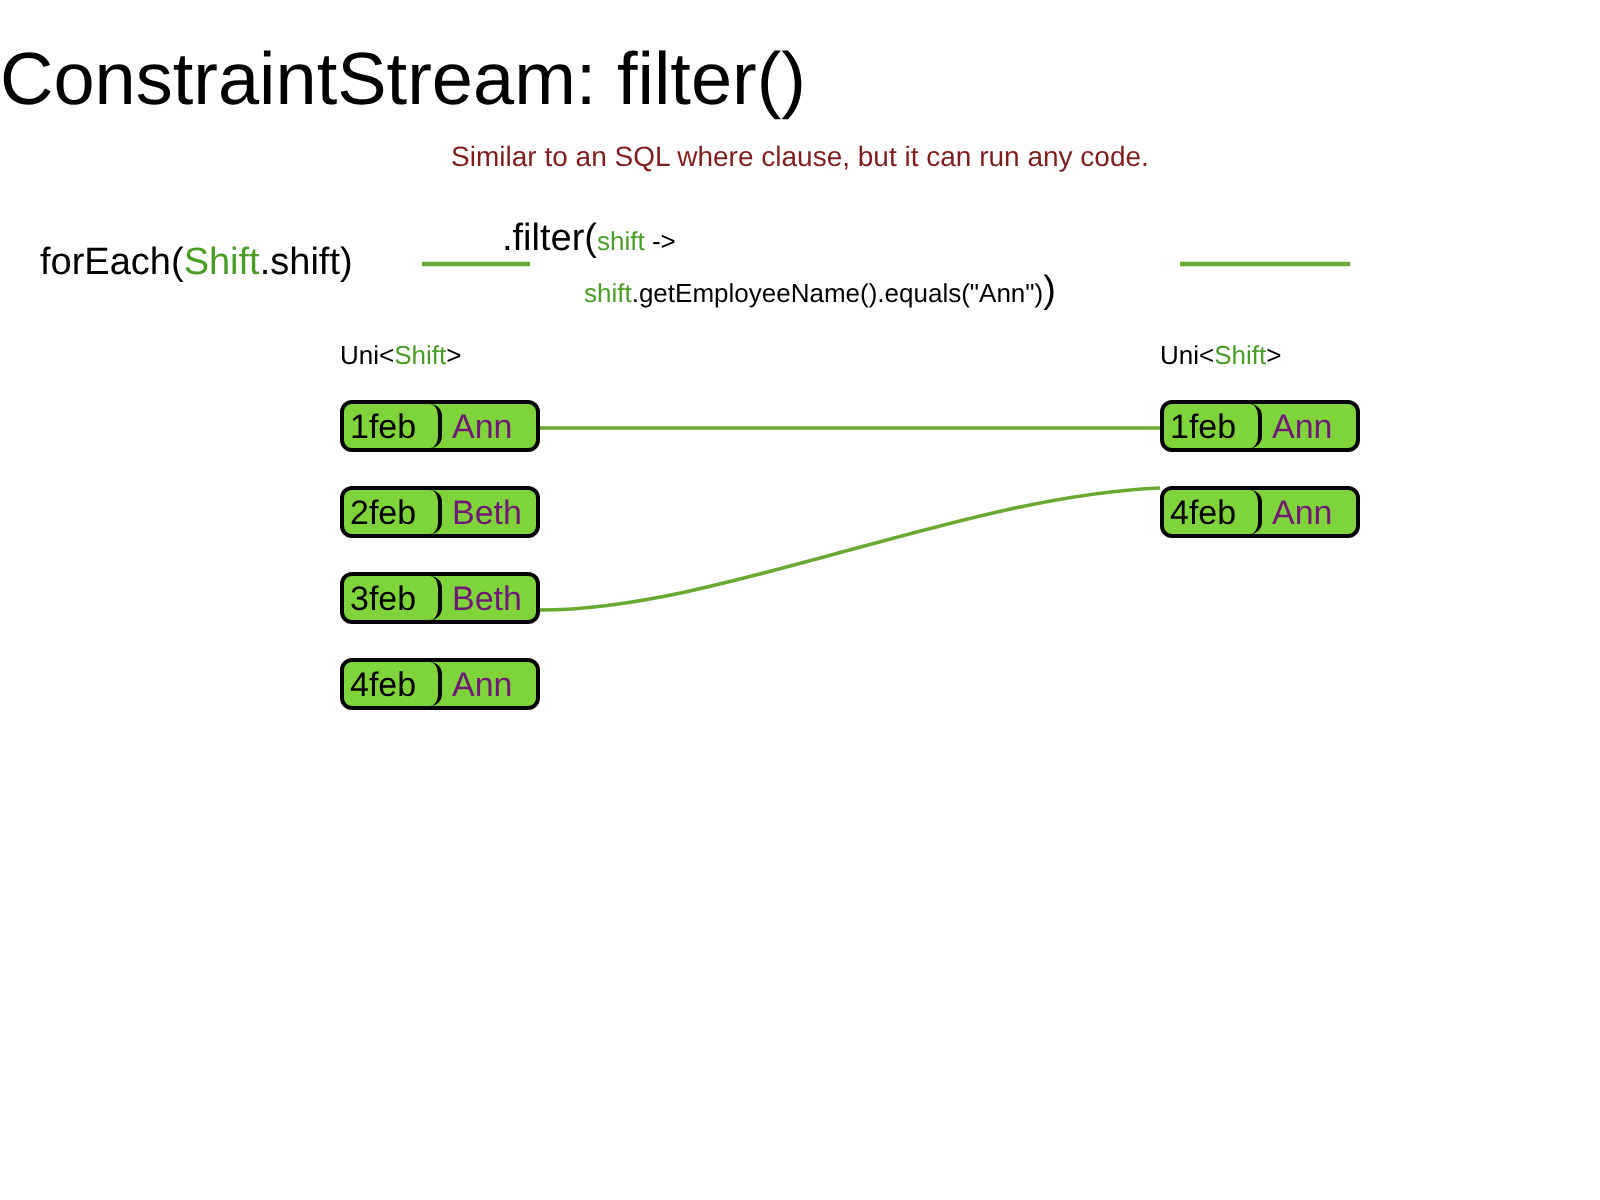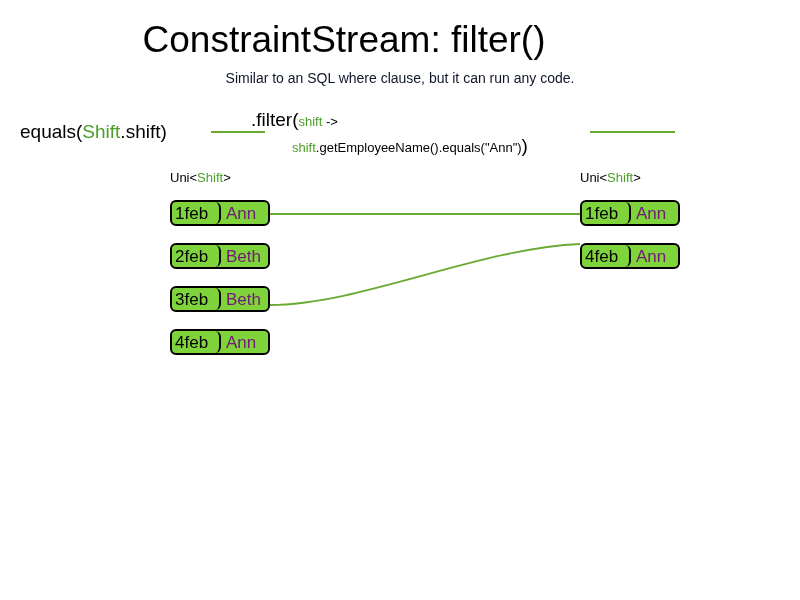--- a/index.html
+++ b/index.html
@@ -28,36 +28,36 @@
     height: 600px;
     pointer-events: none;
   }
 
   
   .title {
     position: absolute;
     left: 0;
     top: 18px;
     width: 688px;
-    text-align: center;
+    text-align: left;
     font-size: 37px;
     line-height: 44px;
     letter-spacing: 0px;
     color: #000000;
     white-space: nowrap;
   }
   .subtitle {
     position: absolute;
     left: 0;
     top: 69px;
     width: 800px;
     text-align: center;
     font-size: 14px;
     line-height: 18px;
-    color: #0f172a;
+    color: #7f1d1d;
     white-space: nowrap;
   }
 
   
   .code-foreach {
     position: absolute;
     left: 20px;
     top: 120px;
     font-size: 19px;
     line-height: 24px;
@@ -148,21 +148,21 @@
   <svg id="svg-links" viewBox="0 0 800 600" width="800" height="600">
     <line x1="211" y1="132" x2="265" y2="132" stroke="#6aaa32" stroke-width="2.2"></line>
     <line x1="590" y1="132" x2="675" y2="132" stroke="#6aaa32" stroke-width="2.2"></line>
     <line x1="270" y1="214" x2="580" y2="214" stroke="#6aaa32" stroke-width="1.8"></line>
     <path d="M 270 305 C 360 305, 480 248, 580 244" fill="none" stroke="#6aaa32" stroke-width="1.8"></path>
   </svg>
 
   <div class="title">ConstraintStream: filter()</div>
   <div class="subtitle">Similar to an SQL where clause, but it can run any code.</div>
 
-  <div class="code-foreach"><span>equals(</span><span class="kw-green">Shift</span><span>.shift)</span></div>
+  <div class="code-foreach"><span>forEach(</span><span class="kw-green">Shift</span><span>.shift)</span></div>
 
   <div class="code-filter"><span>.filter(</span><span class="kw-green code-lambda-small">shift</span><span class="code-lambda-small"> -&gt;</span></div>
 
   <div class="code-body"><span class="kw-green">shift</span><span>.getEmployeeName().equals("Ann")</span><span class="paren-big">)</span></div>
 
   <div class="uni-caption uni-left"><span>Uni&lt;</span><span class="kw-green">Shift</span><span>&gt;</span></div>
 
   <div class="uni-caption uni-right"><span>Uni&lt;</span><span class="kw-green">Shift</span><span>&gt;</span></div>
 
   <div class="tuple-table tuple-left">

